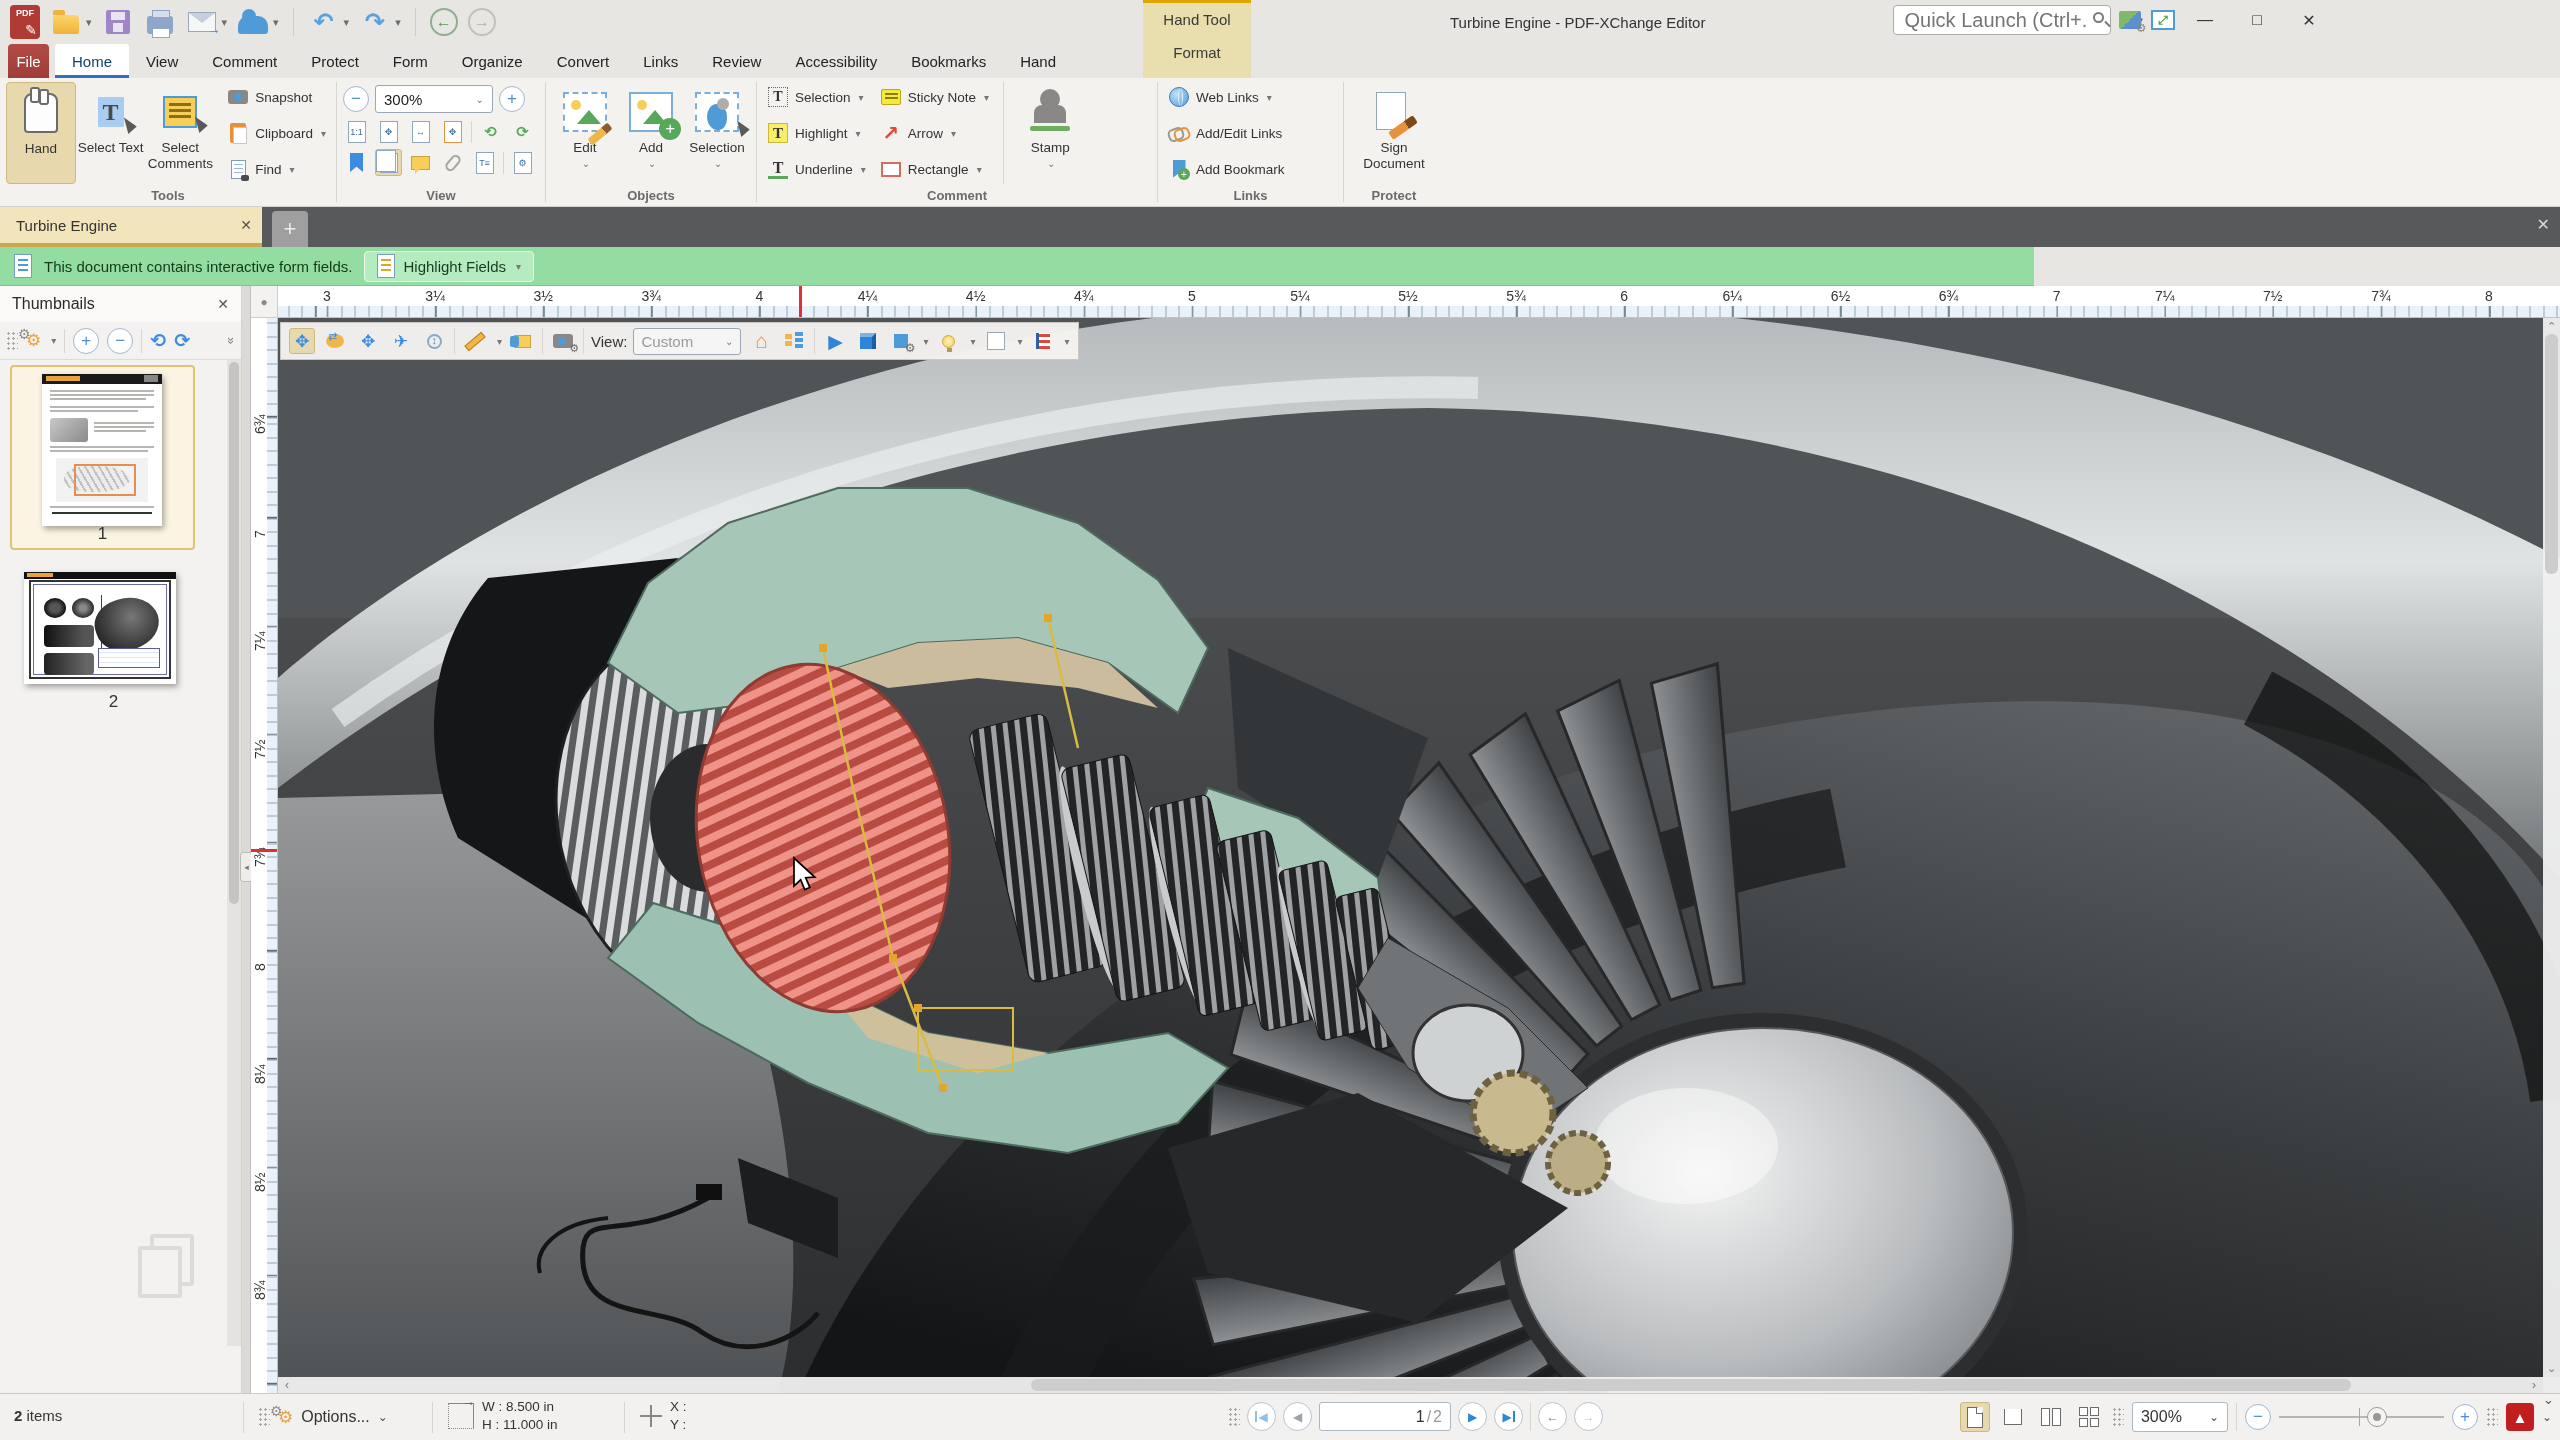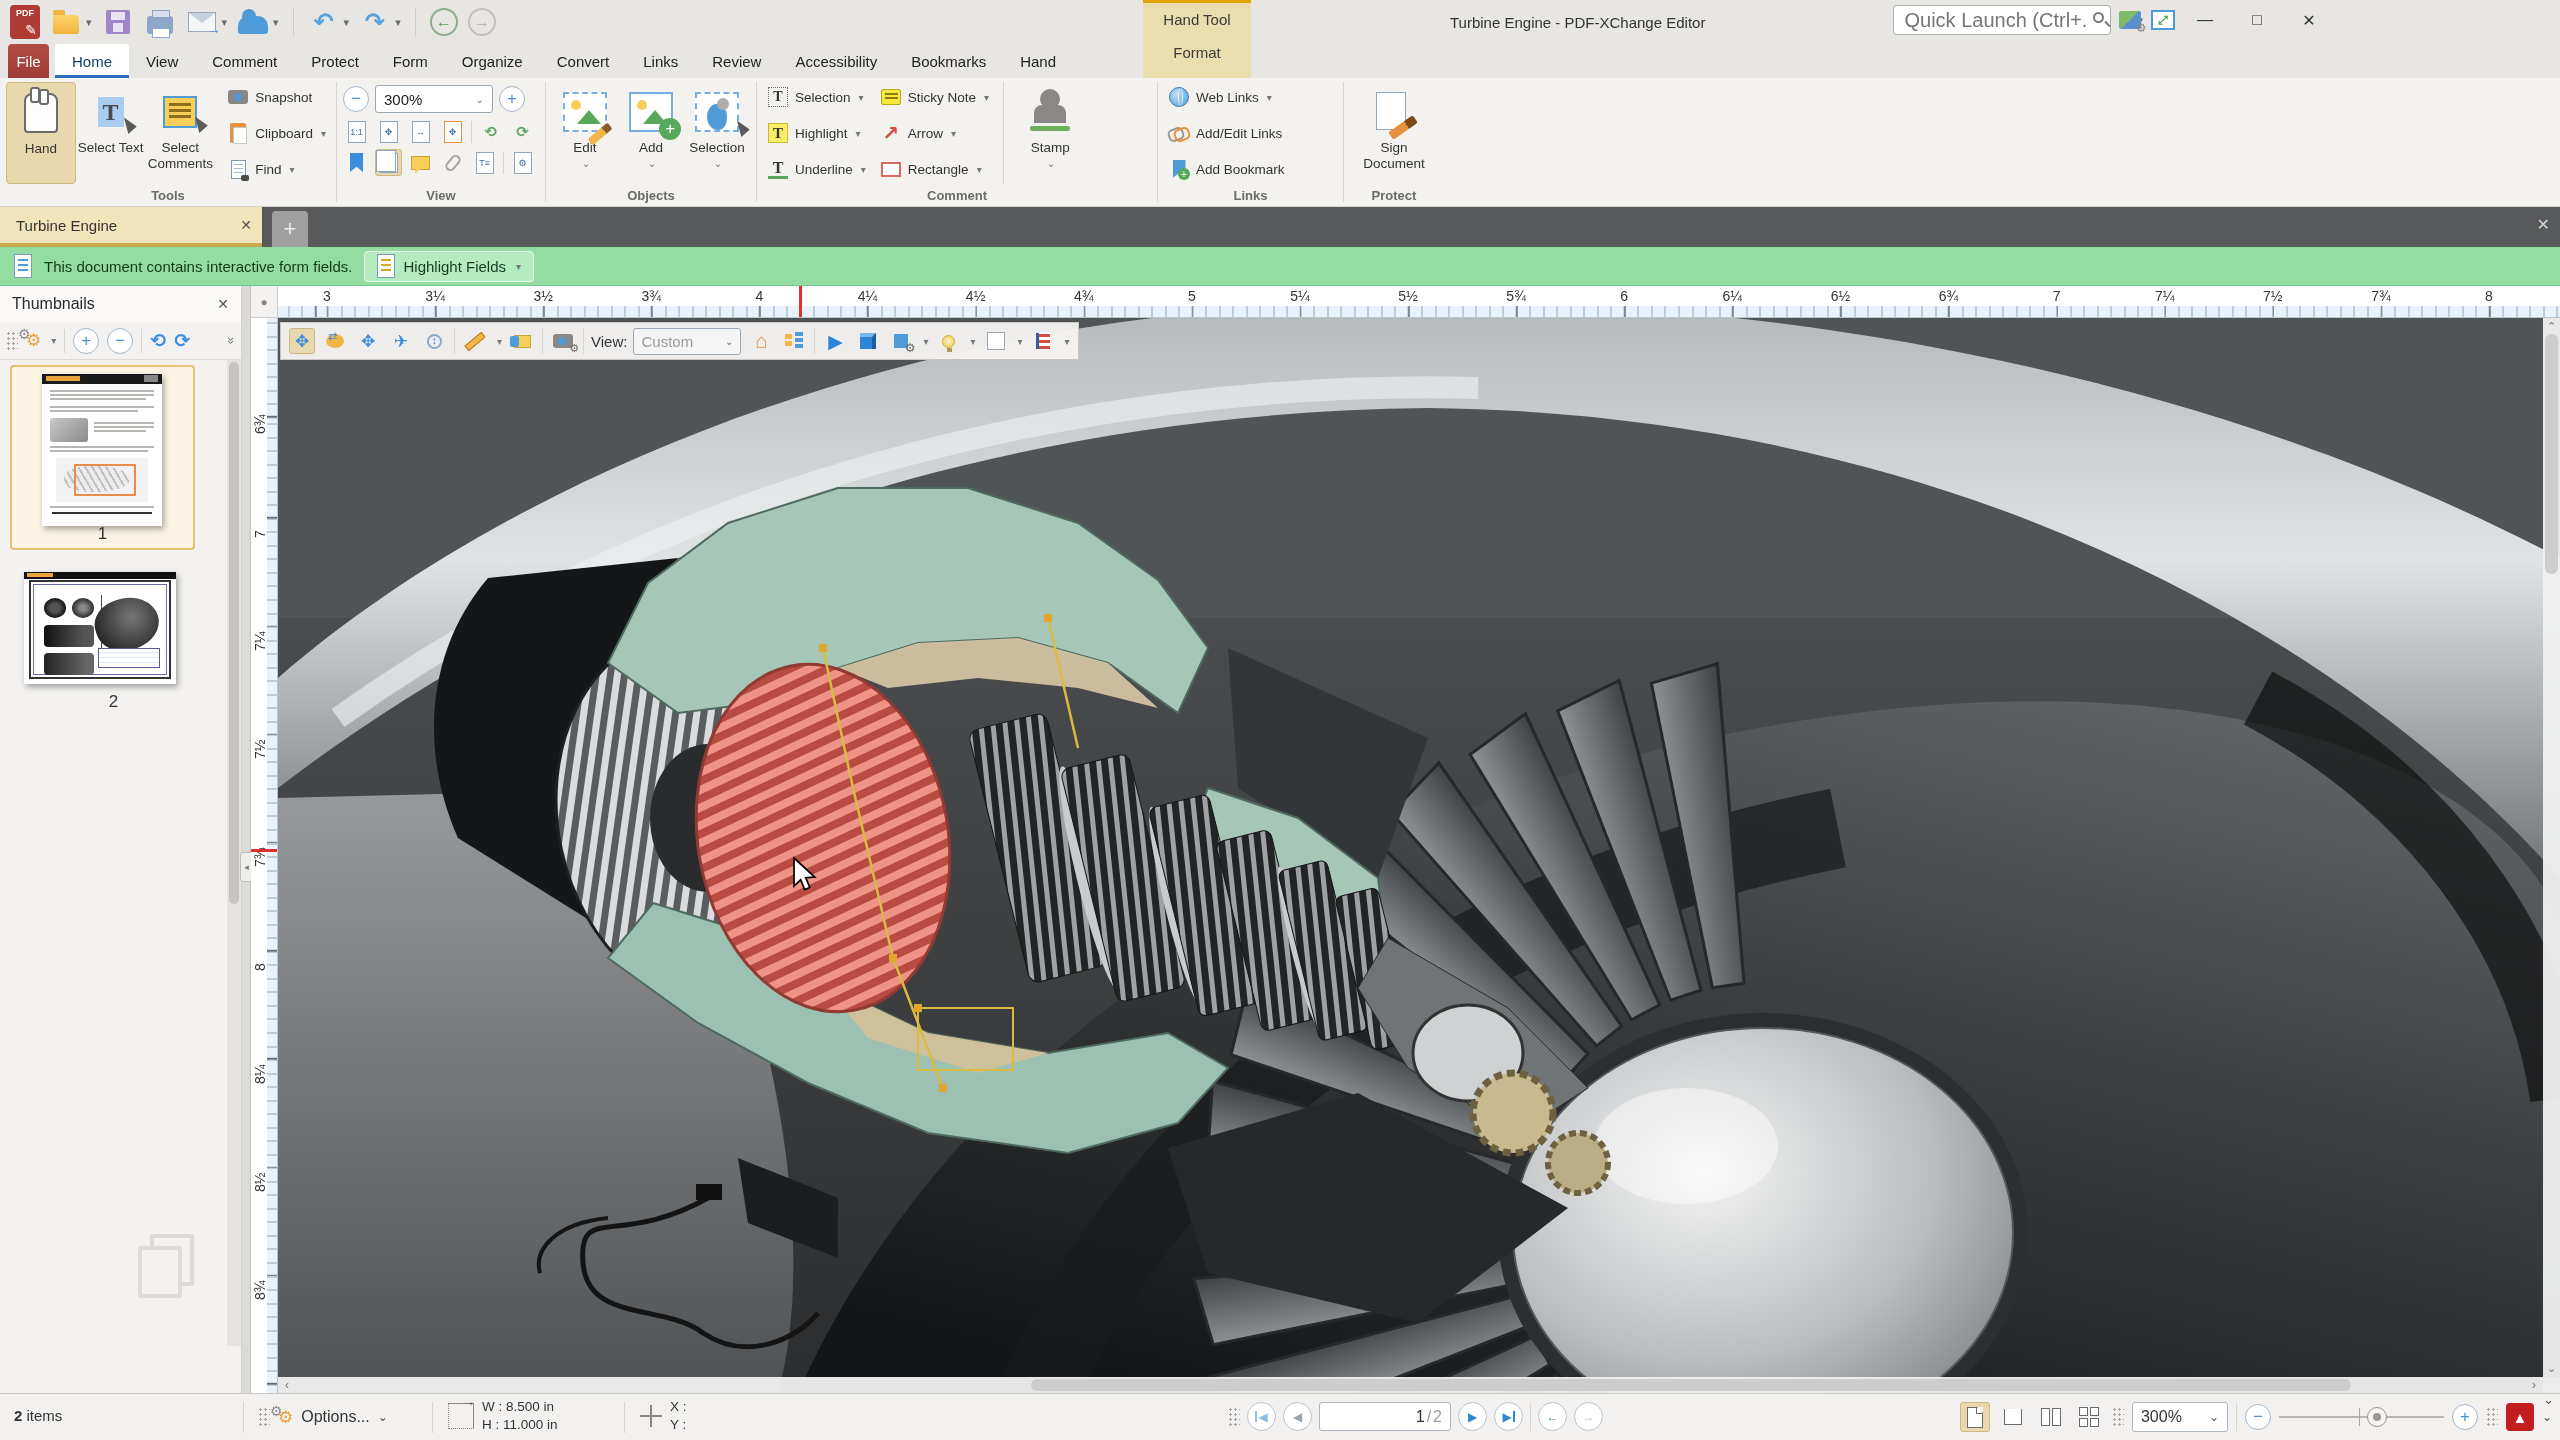--- a/index.html
+++ b/index.html
@@ -137,21 +137,21 @@
   .ic-sign .pen{position:absolute;right:-2px;bottom:2px;width:30px;height:9px;background:linear-gradient(90deg,#e8913c 65%,#7a4a1a 65%);transform:rotate(-35deg);border-radius:2px;}
 
   
   #tabstrip{position:absolute;left:0;top:207px;width:2560px;height:40px;background:#58595b;display:flex;align-items:stretch;}
   #doc-tab{width:262px;background:#f2e4bb;border-bottom:4px solid #caa84e;display:flex;align-items:center;justify-content:space-between;padding:0 10px 0 16px;font-size:15px;color:#333;}
   #doc-tab .tclose{font-size:14px;color:#555;}
   #new-tab{width:36px;margin-left:10px;margin-top:4px;background:#9f9f9f;border-radius:4px 4px 0 0;display:flex;align-items:center;justify-content:center;color:#ededed;font-size:22px;}
   #strip-close{position:absolute;right:10px;top:8px;color:#d8d8d8;font-size:16px;}
 
   
-  #notifbar{position:absolute;left:0;top:247px;width:2560px;height:39px;background:#93dca2;display:flex;align-items:center;padding-left:14px;gap:12px;border-bottom:1px solid #7dc48c;}
+  #notifbar{position:absolute;left:0;top:247px;width:2034px;height:39px;background:#93dca2;display:flex;align-items:center;padding-left:14px;gap:12px;border-bottom:1px solid #7dc48c;}
   .ic-formdoc{width:18px;height:24px;background:#fff;border:1px solid #7d9bc0;position:relative;}
   .ic-formdoc::before{content:"";position:absolute;left:3px;top:4px;width:10px;height:2px;background:#4f9bd8;box-shadow:0 5px 0 #4f9bd8,0 10px 0 #4f9bd8;}
   #notif-msg{font-size:15px;color:#123a18;}
   #hl-fields-btn{display:flex;align-items:center;gap:8px;background:#b4ecc0;border:1px solid #e8f8ec;border-radius:4px;height:31px;padding:0 12px;font-size:15px;color:#1a3a20;}
   .ic-formdoc.y::before{background:#d8a828;box-shadow:0 5px 0 #d8a828,0 10px 0 #d8a828;}
 
   
   #main{position:absolute;left:0;top:286px;width:2560px;height:1107px;}
   
   #sidepanel{position:absolute;left:0;top:0;width:242px;height:1107px;background:#f3f2f0;border-right:1px solid #d4d2cf;}

